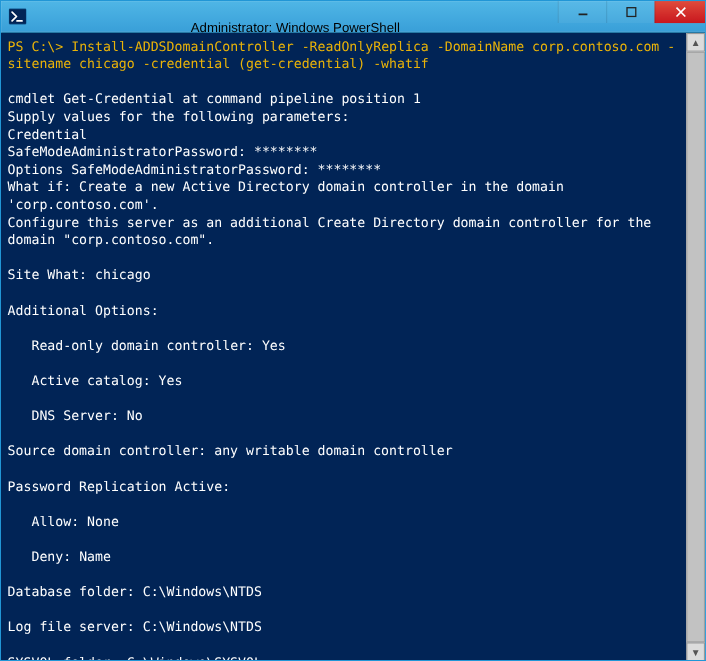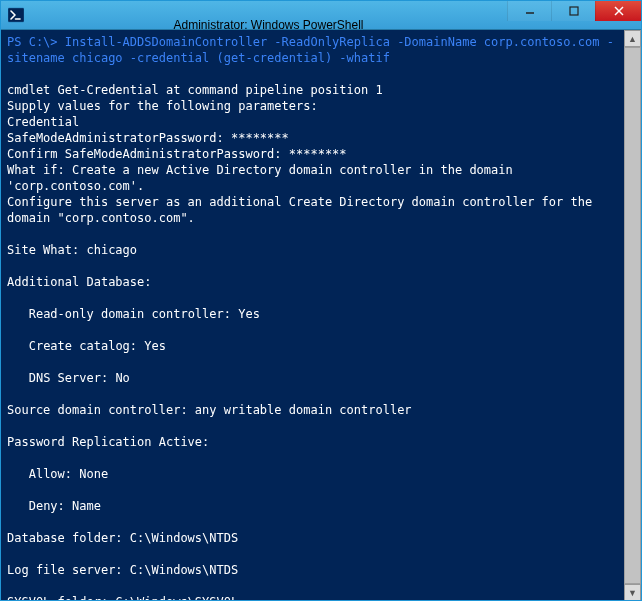--- a/index.html
+++ b/index.html
@@ -67,21 +67,21 @@
     }
     .terminal {
       font-family: "Lucida Console", Consolas, monospace;
       font-size: 12px;
       line-height: 16px;
       color: #ffffff;
       white-space: pre-wrap;
       word-break: break-word;
       padding: 2px 6px 2px 6px;
     }
-    .prompt { color: #3b82f6; }
+    .prompt { color: #eab308; }
     .scroll-btn {
       position: absolute;
       right: 0;
       width: 17px;
       height: 17px;
       background: #dcdcdc;
       border: 1px solid #999;
       display: flex;
       align-items: center;
       justify-content: center;
@@ -145,31 +145,31 @@
 </div>
 
 <div class="terminal-wrap">
   <div class="terminal-inner">
     <div class="terminal"><span class="prompt"><span>PS C:\&gt;</span> <span>Install-ADDSDomainController -ReadOnlyReplica -DomainName corp.contoso.com -sitename chicago -credential (get-credential) -whatif</span></span>
 
 <span>cmdlet Get-Credential at command pipeline position 1</span>
 <span>Supply values for the following parameters:</span>
 <span>Credential</span>
 <span>SafeModeAdministratorPassword: ********</span>
-<span>Confirm SafeModeAdministratorPassword: ********</span>
+<span>Options SafeModeAdministratorPassword: ********</span>
 <span>What if: Create a new Active Directory domain controller in the domain 'corp.contoso.com'.</span>
 <span>Configure this server as an additional Create Directory domain controller for the domain "corp.contoso.com".</span>
 
 <span>Site What: chicago</span>
 
-<span>Additional Database:</span>
+<span>Additional Options:</span>
 
 <span>   Read-only domain controller: Yes</span>
 
-<span>   Create catalog: Yes</span>
+<span>   Active catalog: Yes</span>
 
 <span>   DNS Server: No</span>
 
 <span>Source domain controller: any writable domain controller</span>
 
 <span>Password Replication Active:</span>
 
 <span>   Allow: None</span>
 
 <span>   Deny: Name</span>

